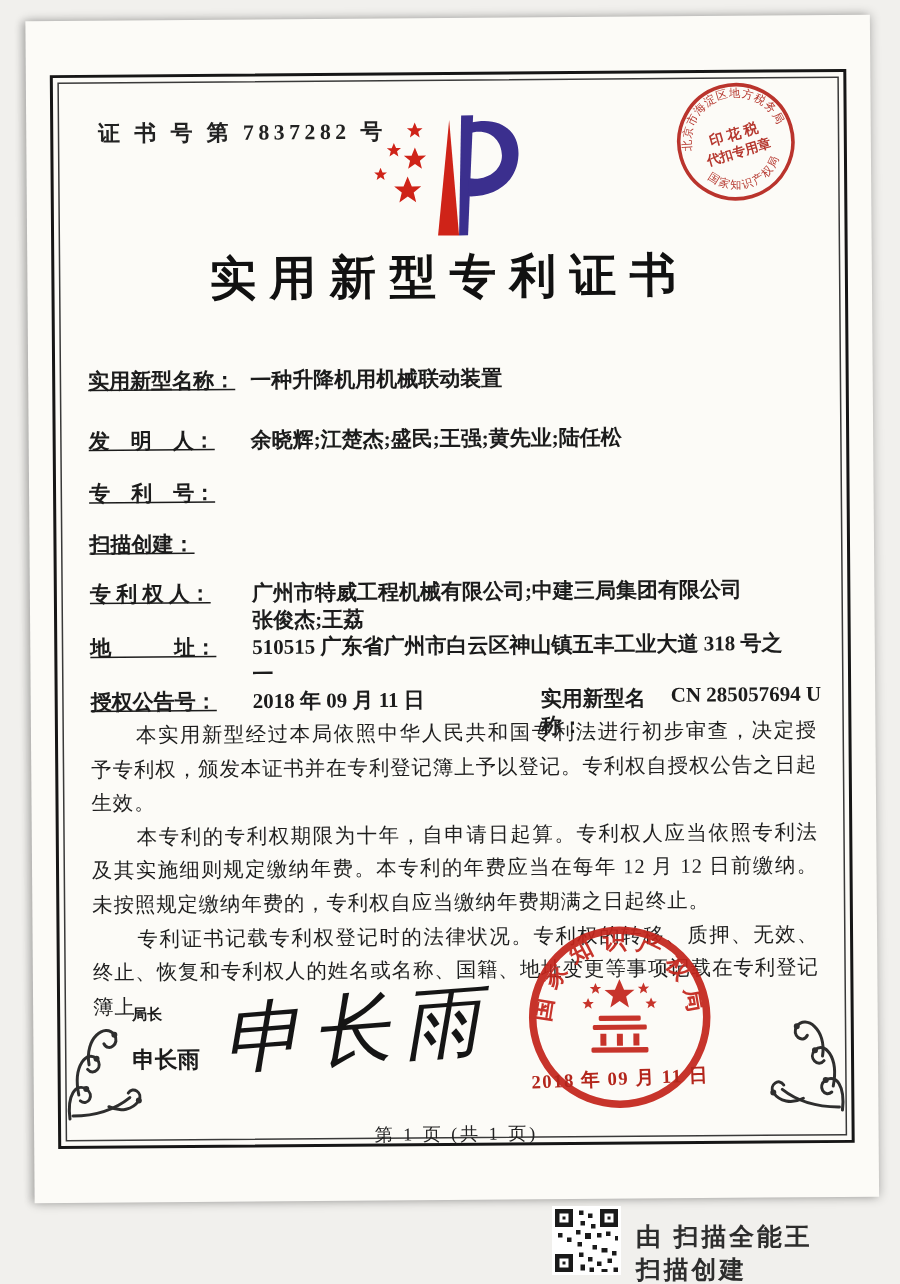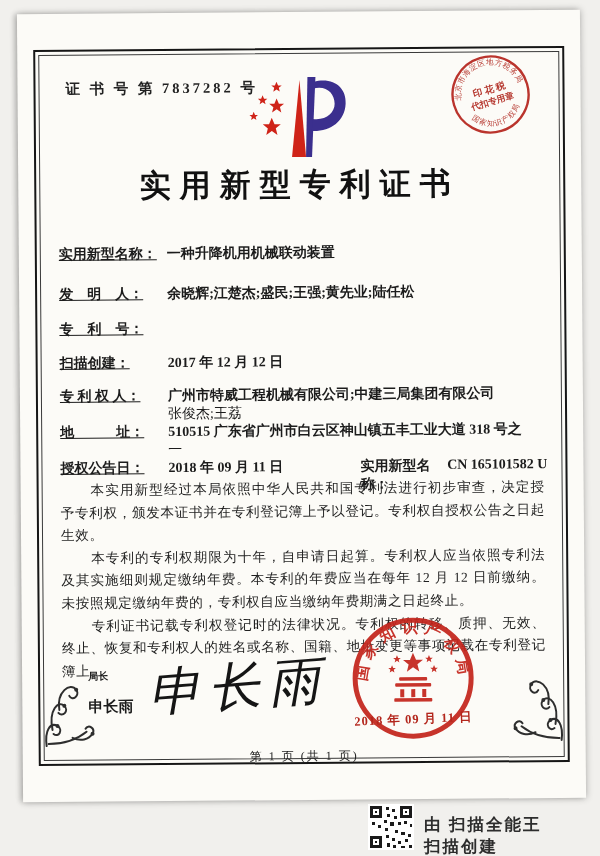--- a/index.html
+++ b/index.html
@@ -32,21 +32,21 @@
     transform:rotate(-16deg); opacity:.92;
   }
   .title {
     position:absolute; left:0; top:152px; width:100%;
     text-align:center; font-size:31px; font-weight:700;
     letter-spacing:9px; color:#111;
   }
   .row { position:absolute; left:40px; right:36px; display:flex; font-size:14px; font-weight:600; }
   .row .lbl { flex:0 0 108px; white-space:nowrap;text-decoration:underline; }
   .row .val { white-space:nowrap; }
-  .row2 { position:absolute; left:148px; font-size:14px; font-weight:400; }
+  .row2 { position:absolute; left:148px; font-size:14px; font-weight:700; }
   .grant-no { position:absolute; left:300px; top:0; display:flex; font-size:14px; font-weight:600; }
   .paragraphs {
     position:absolute; left:40px; top:466px; width:484px;
     font-size:13.6px; line-height:22.6px; letter-spacing:.6px;
     color:#1f1f1f; font-weight:500; text-align:justify;
   }
   .paragraphs p { text-indent:2.2em; }
   .sig-title { position:absolute; left:66px; top:656px; font-size:10px; font-weight:600; }
   .sig-name  { position:absolute; left:66px; top:684px; font-size:15px; font-weight:600; }
   .autograph { position:absolute; left:118px; top:634px; width:190px; height:80px; }
@@ -124,38 +124,37 @@
   </div>
   <div class="row" style="top:272px">
     <span class="lbl">发　明　人：</span>
     <span class="val">余晓辉;江楚杰;盛民;王强;黄先业;陆任松</span>
   </div>
   <div class="row" style="top:307px">
     <span class="lbl">专　利　号：</span>
   </div>
   <div class="row" style="top:341px">
     <span class="lbl">扫描创建：</span>
-    <span class="val">2017 年 12 月 12 日</span>
   </div>
   <div class="row" style="top:374px">
     <span class="lbl">专 利 权 人：</span>
     <span class="val">广州市特威工程机械有限公司;中建三局集团有限公司</span>
   </div>
   <div class="row2" style="top:392px">张俊杰;王荔</div>
   <div class="row" style="top:410px">
     <span class="lbl">地　　　址：</span>
     <span class="val">510515 广东省广州市白云区神山镇五丰工业大道 318 号之</span>
   </div>
   <div class="row2" style="top:428px">一</div>
   <div class="row" style="top:446px">
-    <span class="lbl">授权公告日：</span>
+    <span class="lbl">授权公告号：</span>
     <span class="val">2018 年 09 月 11 日</span>
     <span class="grant-no">
       <span class="lbl2">实用新型名称：</span>
-      <span class="val">CN 165101582 U</span>
+      <span class="val">CN 285057694 U</span>
     </span>
   </div>
 
   <div class="paragraphs">
     <p>本实用新型经过本局依照中华人民共和国专利法进行初步审查，决定授予专利权，颁发本证书并在专利登记簿上予以登记。专利权自授权公告之日起生效。</p>
     <p>本专利的专利权期限为十年，自申请日起算。专利权人应当依照专利法及其实施细则规定缴纳年费。本专利的年费应当在每年 12 月 12 日前缴纳。未按照规定缴纳年费的，专利权自应当缴纳年费期满之日起终止。</p>
     <p>专利证书记载专利权登记时的法律状况。专利权的转移、质押、无效、终止、恢复和专利权人的姓名或名称、国籍、地址变更等事项记载在专利登记簿上。</p>
   </div>
 
   <div class="sig-title">局长</div>

